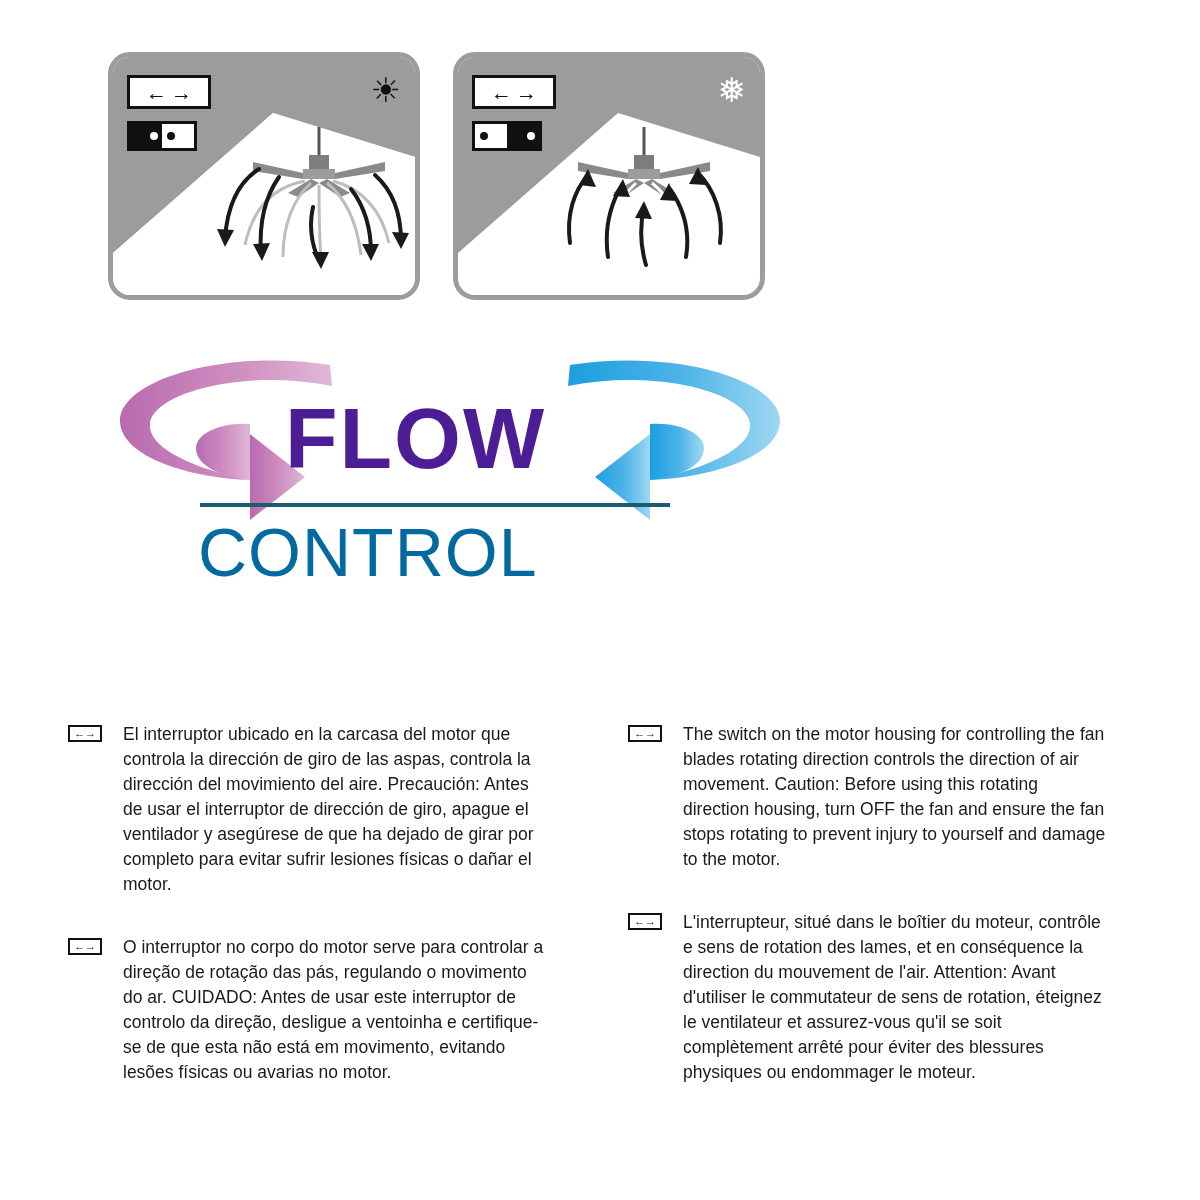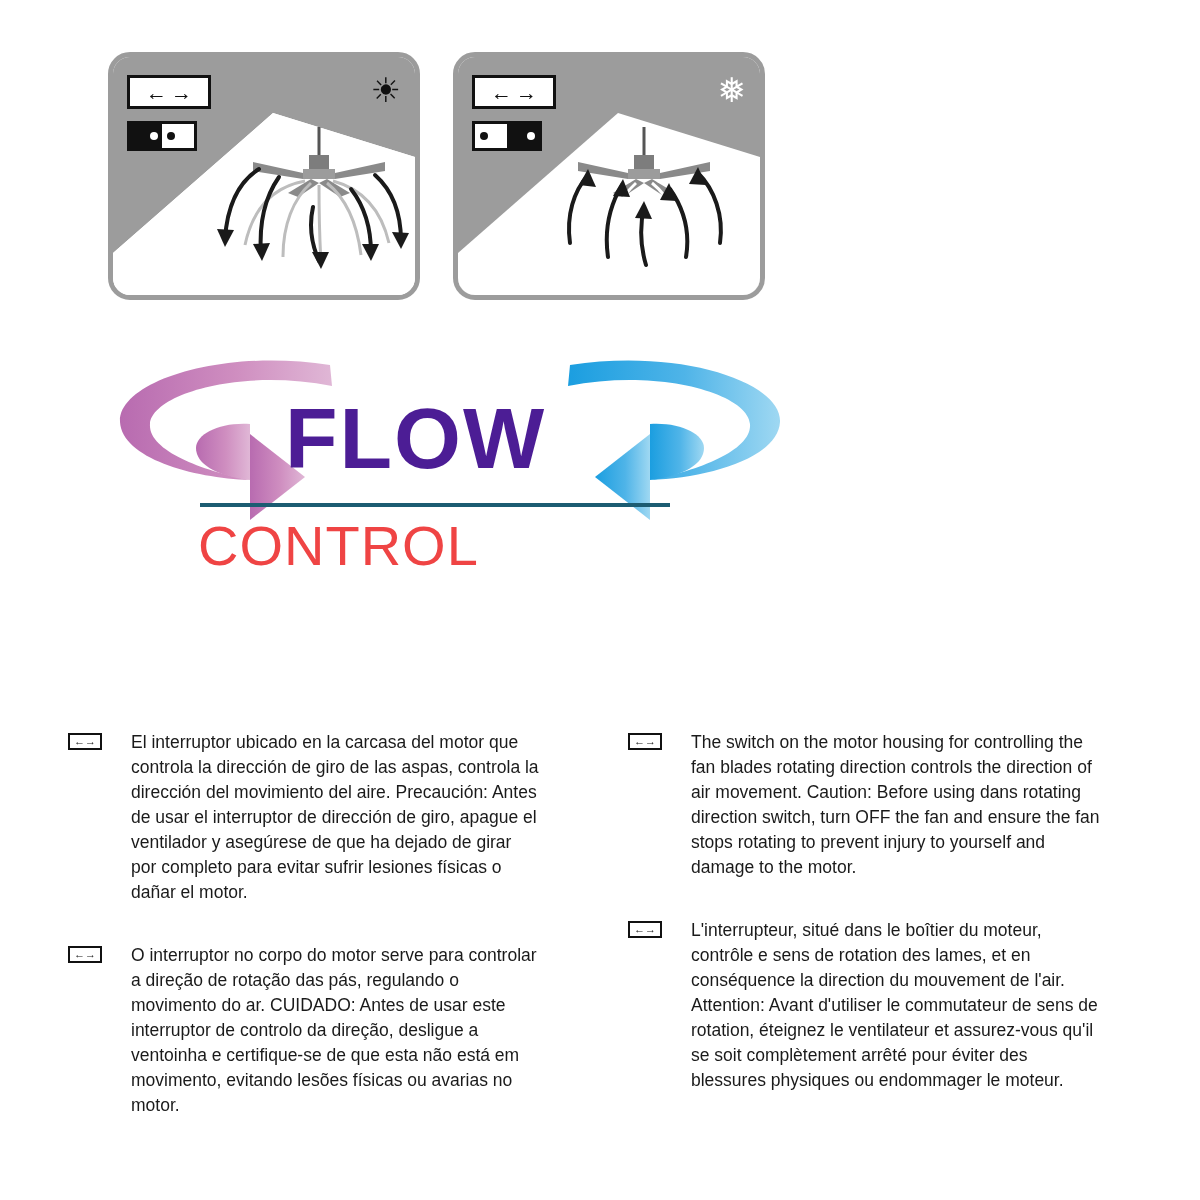--- a/index.html
+++ b/index.html
@@ -126,43 +126,43 @@
     left: 200px;
     top: 503px;
     width: 470px;
     height: 4px;
     background: #1c5c72;
   }
   .logo-word2 {
     position: absolute;
     left: 198px;
     top: 518px;
-    font-size: 56px;
-    color: #ef4444;
+    font-size: 68px;
+    color: #0369a1;
     letter-spacing: 1px;
     line-height: 1;
     font-family: "Liberation Sans", sans-serif;
     text-align: center;
   }
 
   
   .col {
     position: absolute;
     width: 480px;
   }
   .col.left  { left: 68px;  top: 722px; }
   .col.right { left: 628px; top: 722px; }
 
   .block {
     position: relative;
     padding-left: 55px;
     margin-bottom: 38px;
   }
   .block p {
-    margin: 8px;
+    margin: 0;
     font-size: 17.5px;
     line-height: 25px;
     color: #1a1a1a;
   }
   .bullet-icon {
     position: absolute;
     left: 0;
     top: 3px;
     width: 34px;
     height: 17px;
@@ -322,19 +322,19 @@
   </div>
   <div class="block">
     <span class="bullet-icon">←→</span>
     <p>O interruptor no corpo do motor serve para controlar a direção de rotação das pás, regulando o movimento do ar. CUIDADO: Antes de usar este interruptor de controlo da direção, desligue a ventoinha e certifique-se de que esta não está em movimento, evitando lesões físicas ou avarias no motor.</p>
   </div>
 </div>
 
 <div class="col right">
   <div class="block">
     <span class="bullet-icon">←→</span>
-    <p>The switch on the motor housing for controlling the fan blades rotating direction controls the direction of air movement. Caution: Before using dans rotating direction switch, turn OFF the fan and ensure the fan stops rotating to prevent injury to yourself and damage to the motor.</p>
+    <p>The switch on the motor housing for controlling the fan blades rotating direction controls the direction of air movement. Caution: Before using this rotating direction housing, turn OFF the fan and ensure the fan stops rotating to prevent injury to yourself and damage to the motor.</p>
   </div>
   <div class="block">
     <span class="bullet-icon">←→</span>
     <p>L'interrupteur, situé dans le boîtier du moteur, contrôle e sens de rotation des lames, et en conséquence la direction du mouvement de l'air. Attention: Avant d'utiliser le commutateur de sens de rotation, éteignez le ventilateur et assurez-vous qu'il se soit complètement arrêté pour éviter des blessures physiques ou endommager le moteur.</p>
   </div>
 </div>
 
 </body></html>

